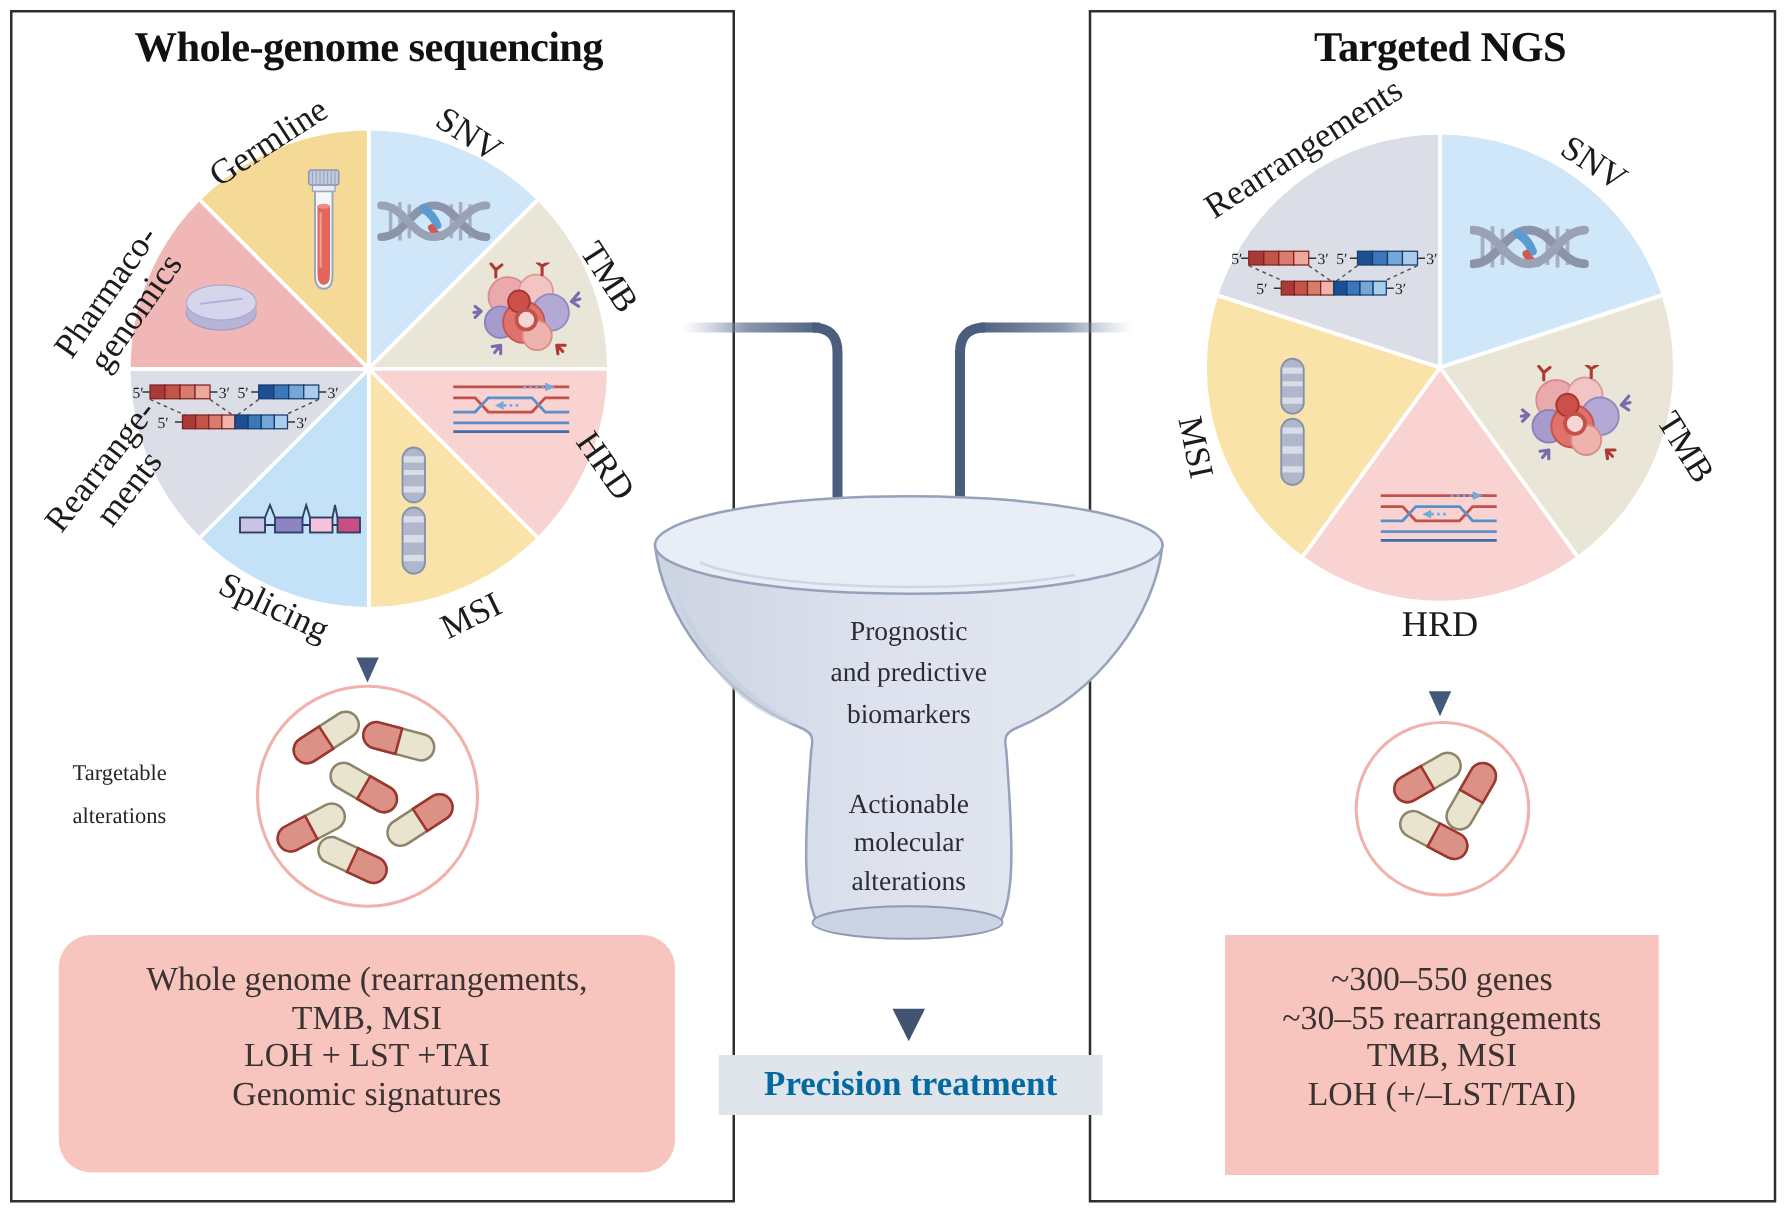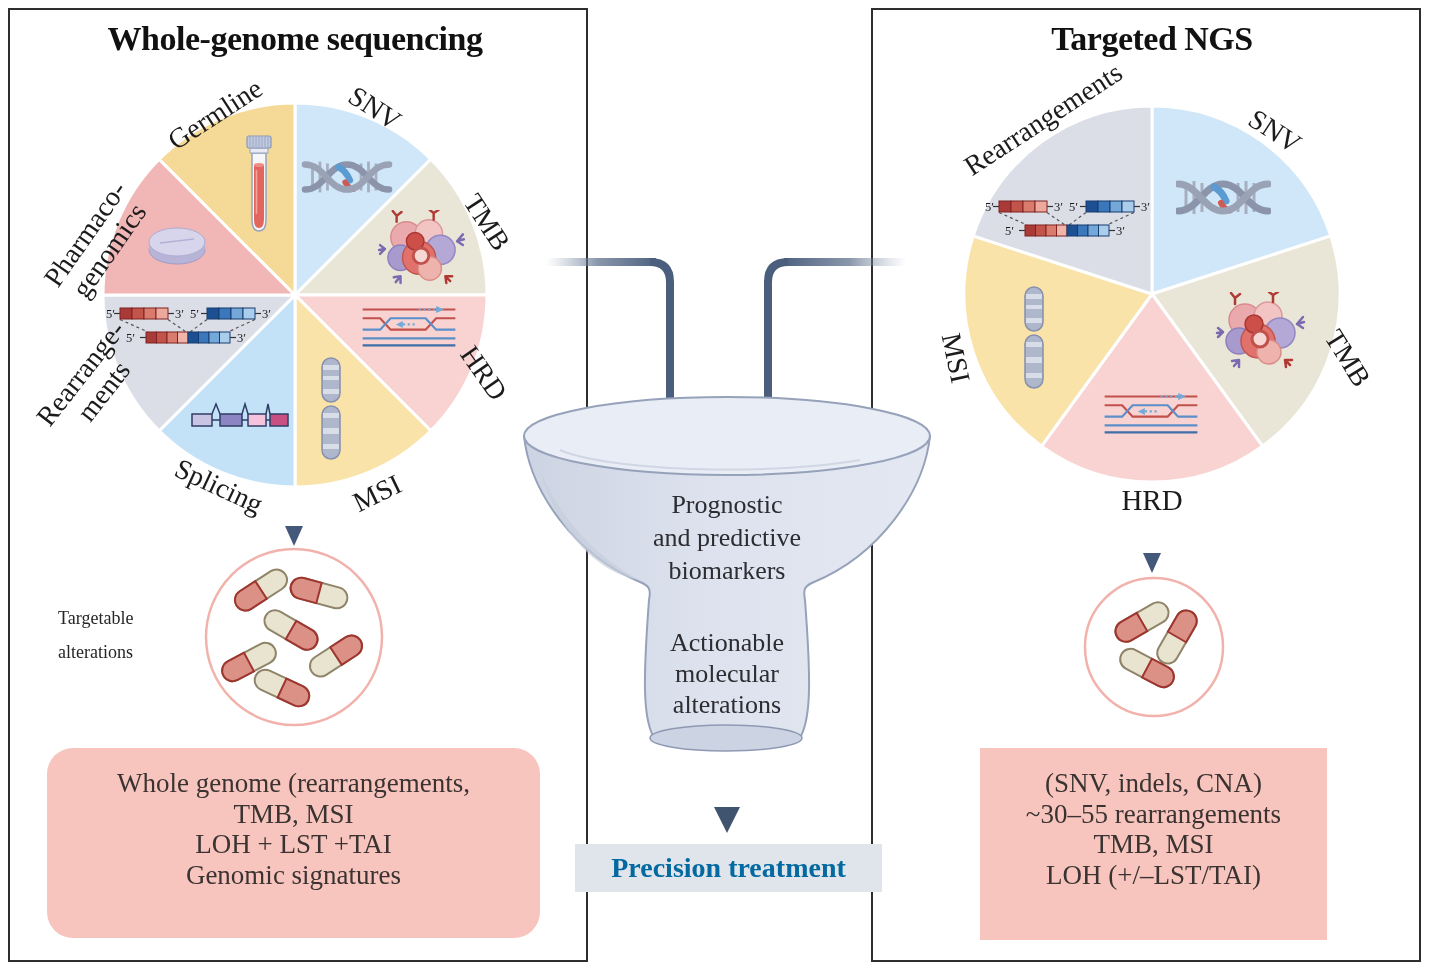--- a/index.html
+++ b/index.html
@@ -5,21 +5,21 @@
   html,body{margin:0;padding:0;background:#fff;}
   .canvas{position:relative;width:1429px;height:969px;background:#ffffff;overflow:hidden;
           font-family:Liberation Serif, serif;color:#1b1b1b;}
   .abs{position:absolute;}
   .panel{position:absolute;top:8px;width:580px;height:954px;border:2px solid #2e2e2e;box-sizing:border-box;background:transparent;}
   .panel.left{left:8px;}
   .panel.right{left:871px;width:550px;}
   .title{position:absolute;top:20px;width:500px;text-align:center;font-size:34px;font-weight:bold;color:#111;letter-spacing:-0.5px;}
   .pie-label{position:absolute;font-size:28px;color:#1b1b1b;white-space:nowrap;transform:translate(-50%,-50%);text-align:center;line-height:29px;}
   .boxtext{position:absolute;background:#f7c5bd;text-align:center;font-size:27px;line-height:30.5px;color:#3a3332;box-sizing:border-box;}
-  .funnel-text{position:absolute;width:300px;text-align:center;font-size:26px;line-height:33px;color:#2c2c31;}
+  .funnel-text{position:absolute;width:300px;text-align:center;font-size:22px;line-height:33px;color:#2c2c31;}
   .funnel-text.lower{line-height:31px;}
   .band{position:absolute;left:575px;top:844px;width:307px;height:48px;background:#e0e4eb;
         display:flex;align-items:center;justify-content:center;font-size:28px;font-weight:bold;color:#0369a1;}
   .side-label{position:absolute;font-size:18px;line-height:34px;color:#262626;}
   svg{display:block;}
   .overlay{pointer-events:none;}
 </style>
 </head>
 <body>
 
@@ -451,19 +451,19 @@
       </g>
     </svg>
 
   <div class="boxtext" style="left:47px;top:748px;width:493px;height:190px;padding-top:20px;border-radius:26px;">
     <div>Whole genome (rearrangements,</div>
     <div>TMB, MSI</div>
     <div>LOH + LST +TAI</div>
     <div>Genomic signatures</div>
   </div>
   <div class="boxtext" style="left:980px;top:748px;width:347px;height:192px;padding-top:20px;">
-    <div>(SNV, indels, CNA)</div>
+    <div>~300–550 genes</div>
     <div>~30–55 rearrangements</div>
     <div>TMB, MSI</div>
     <div>LOH (+/–LST/TAI)</div>
   </div>
 
 </div>
 
 </body></html>

